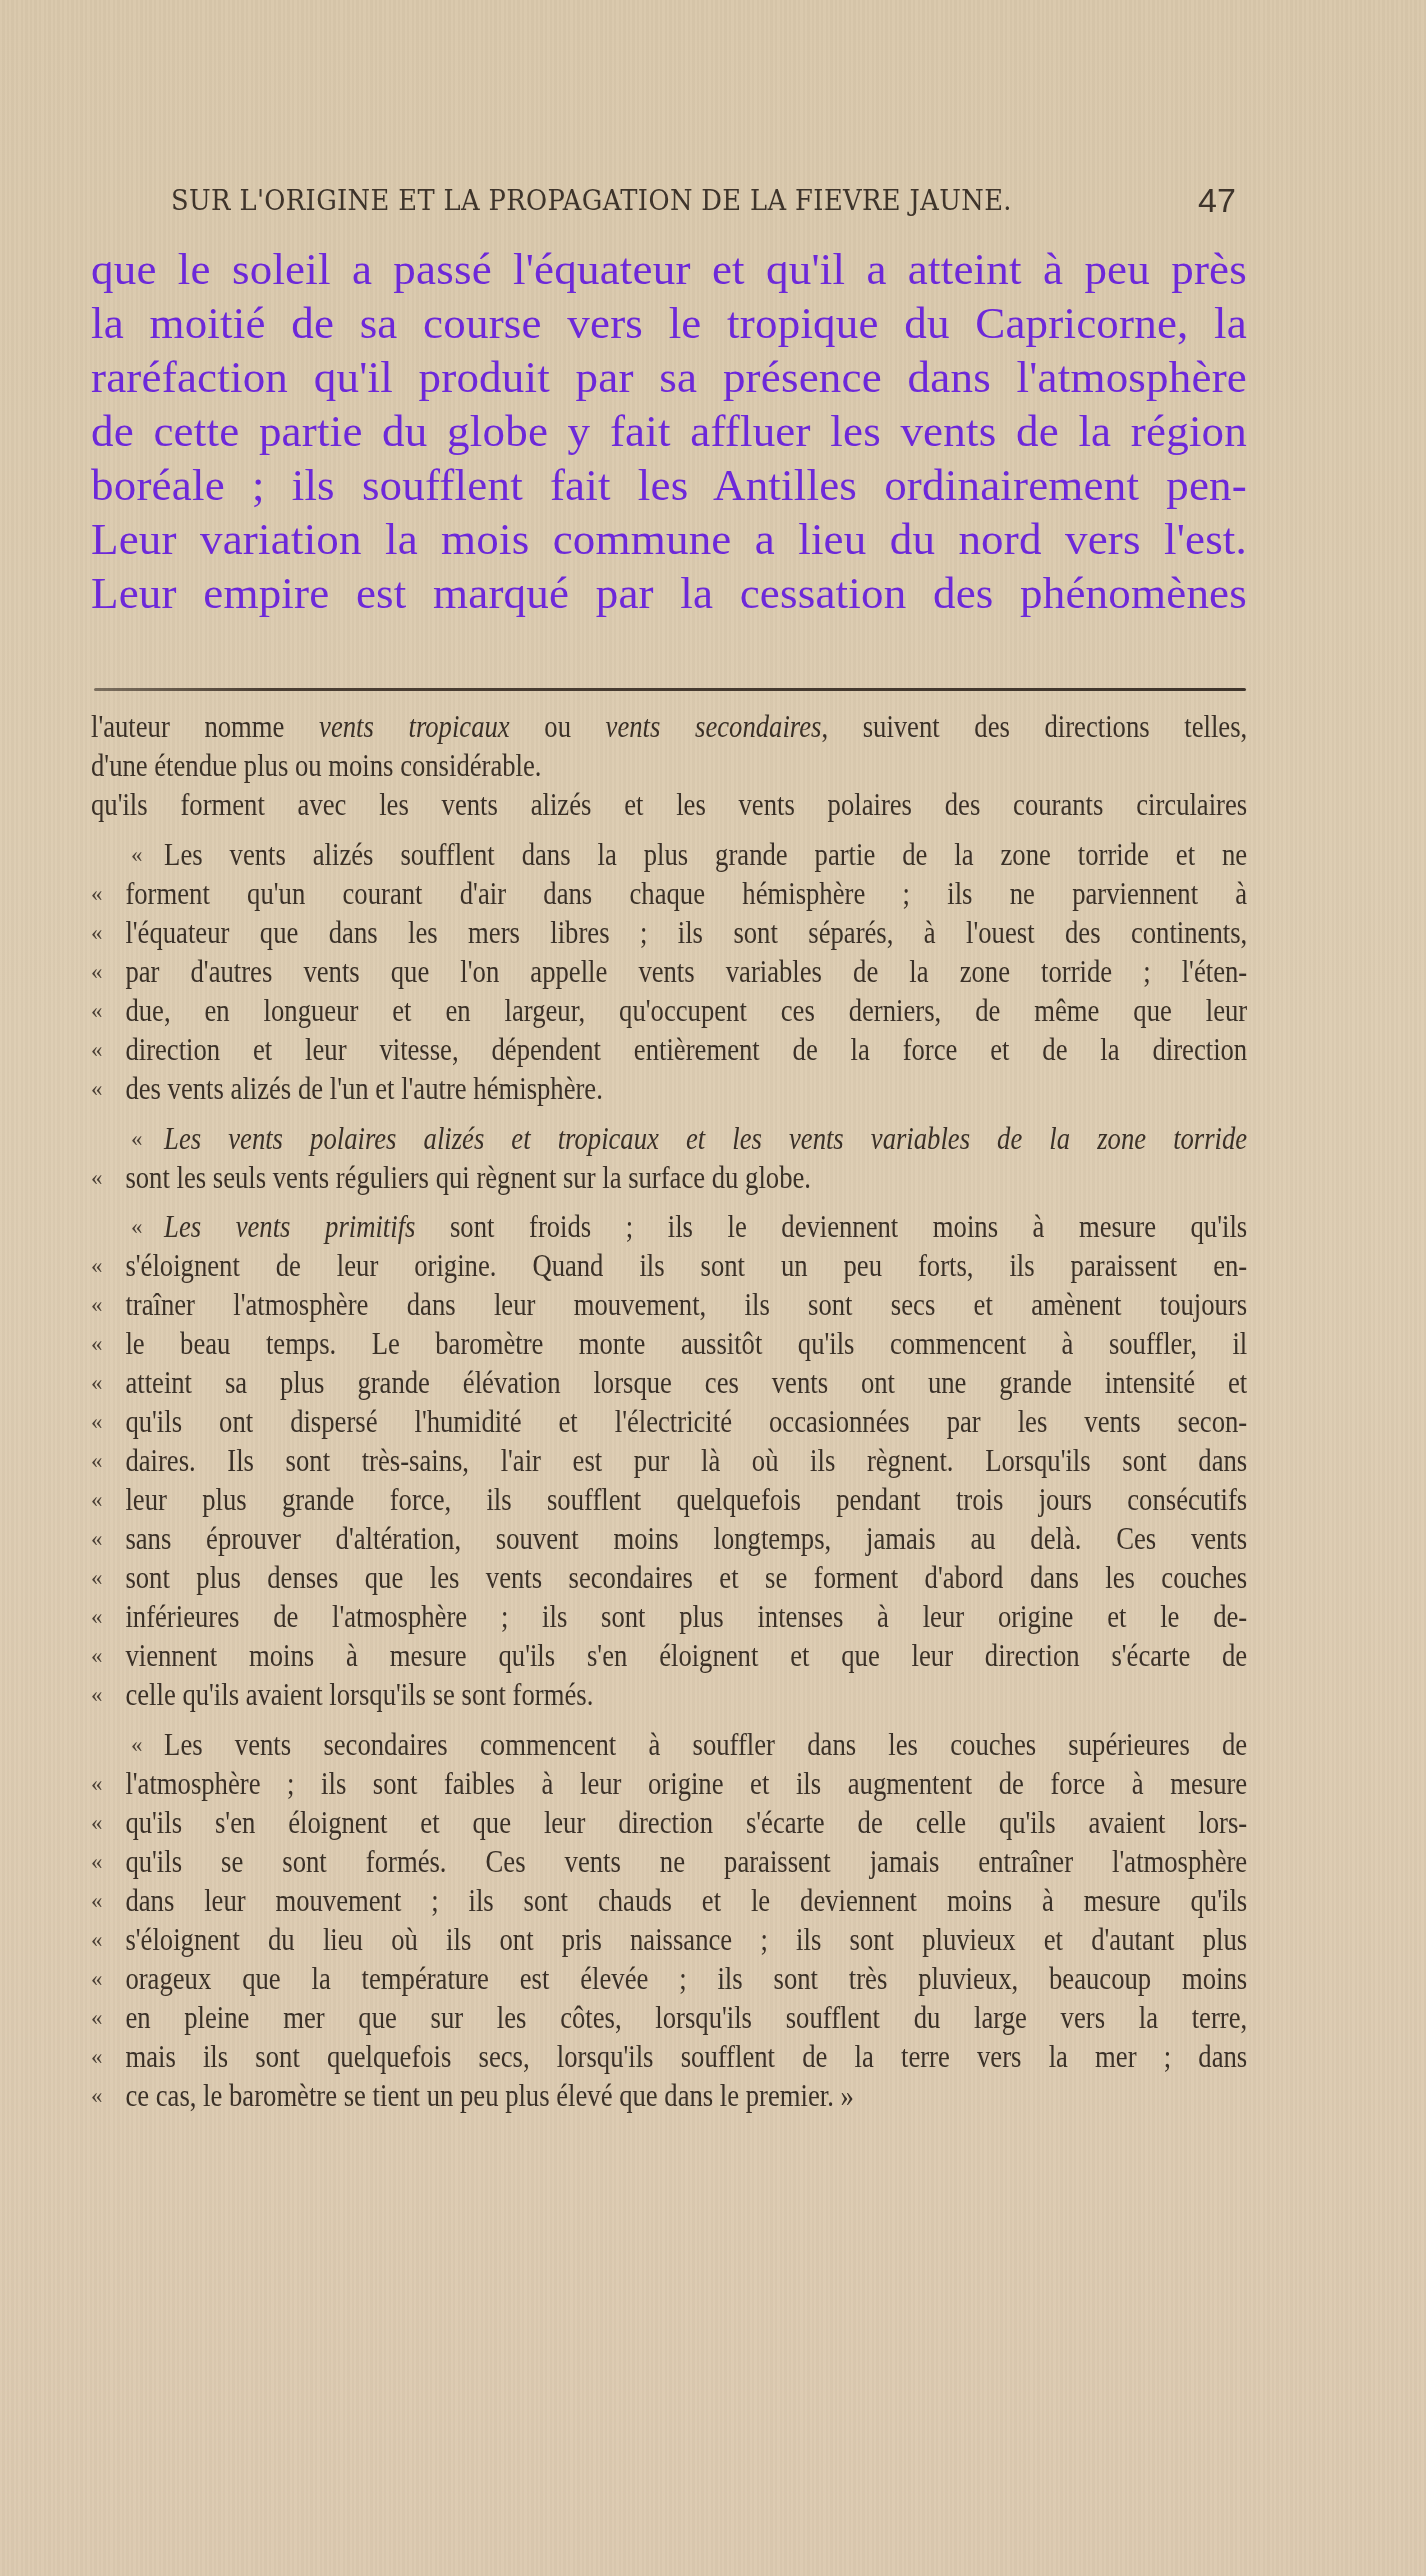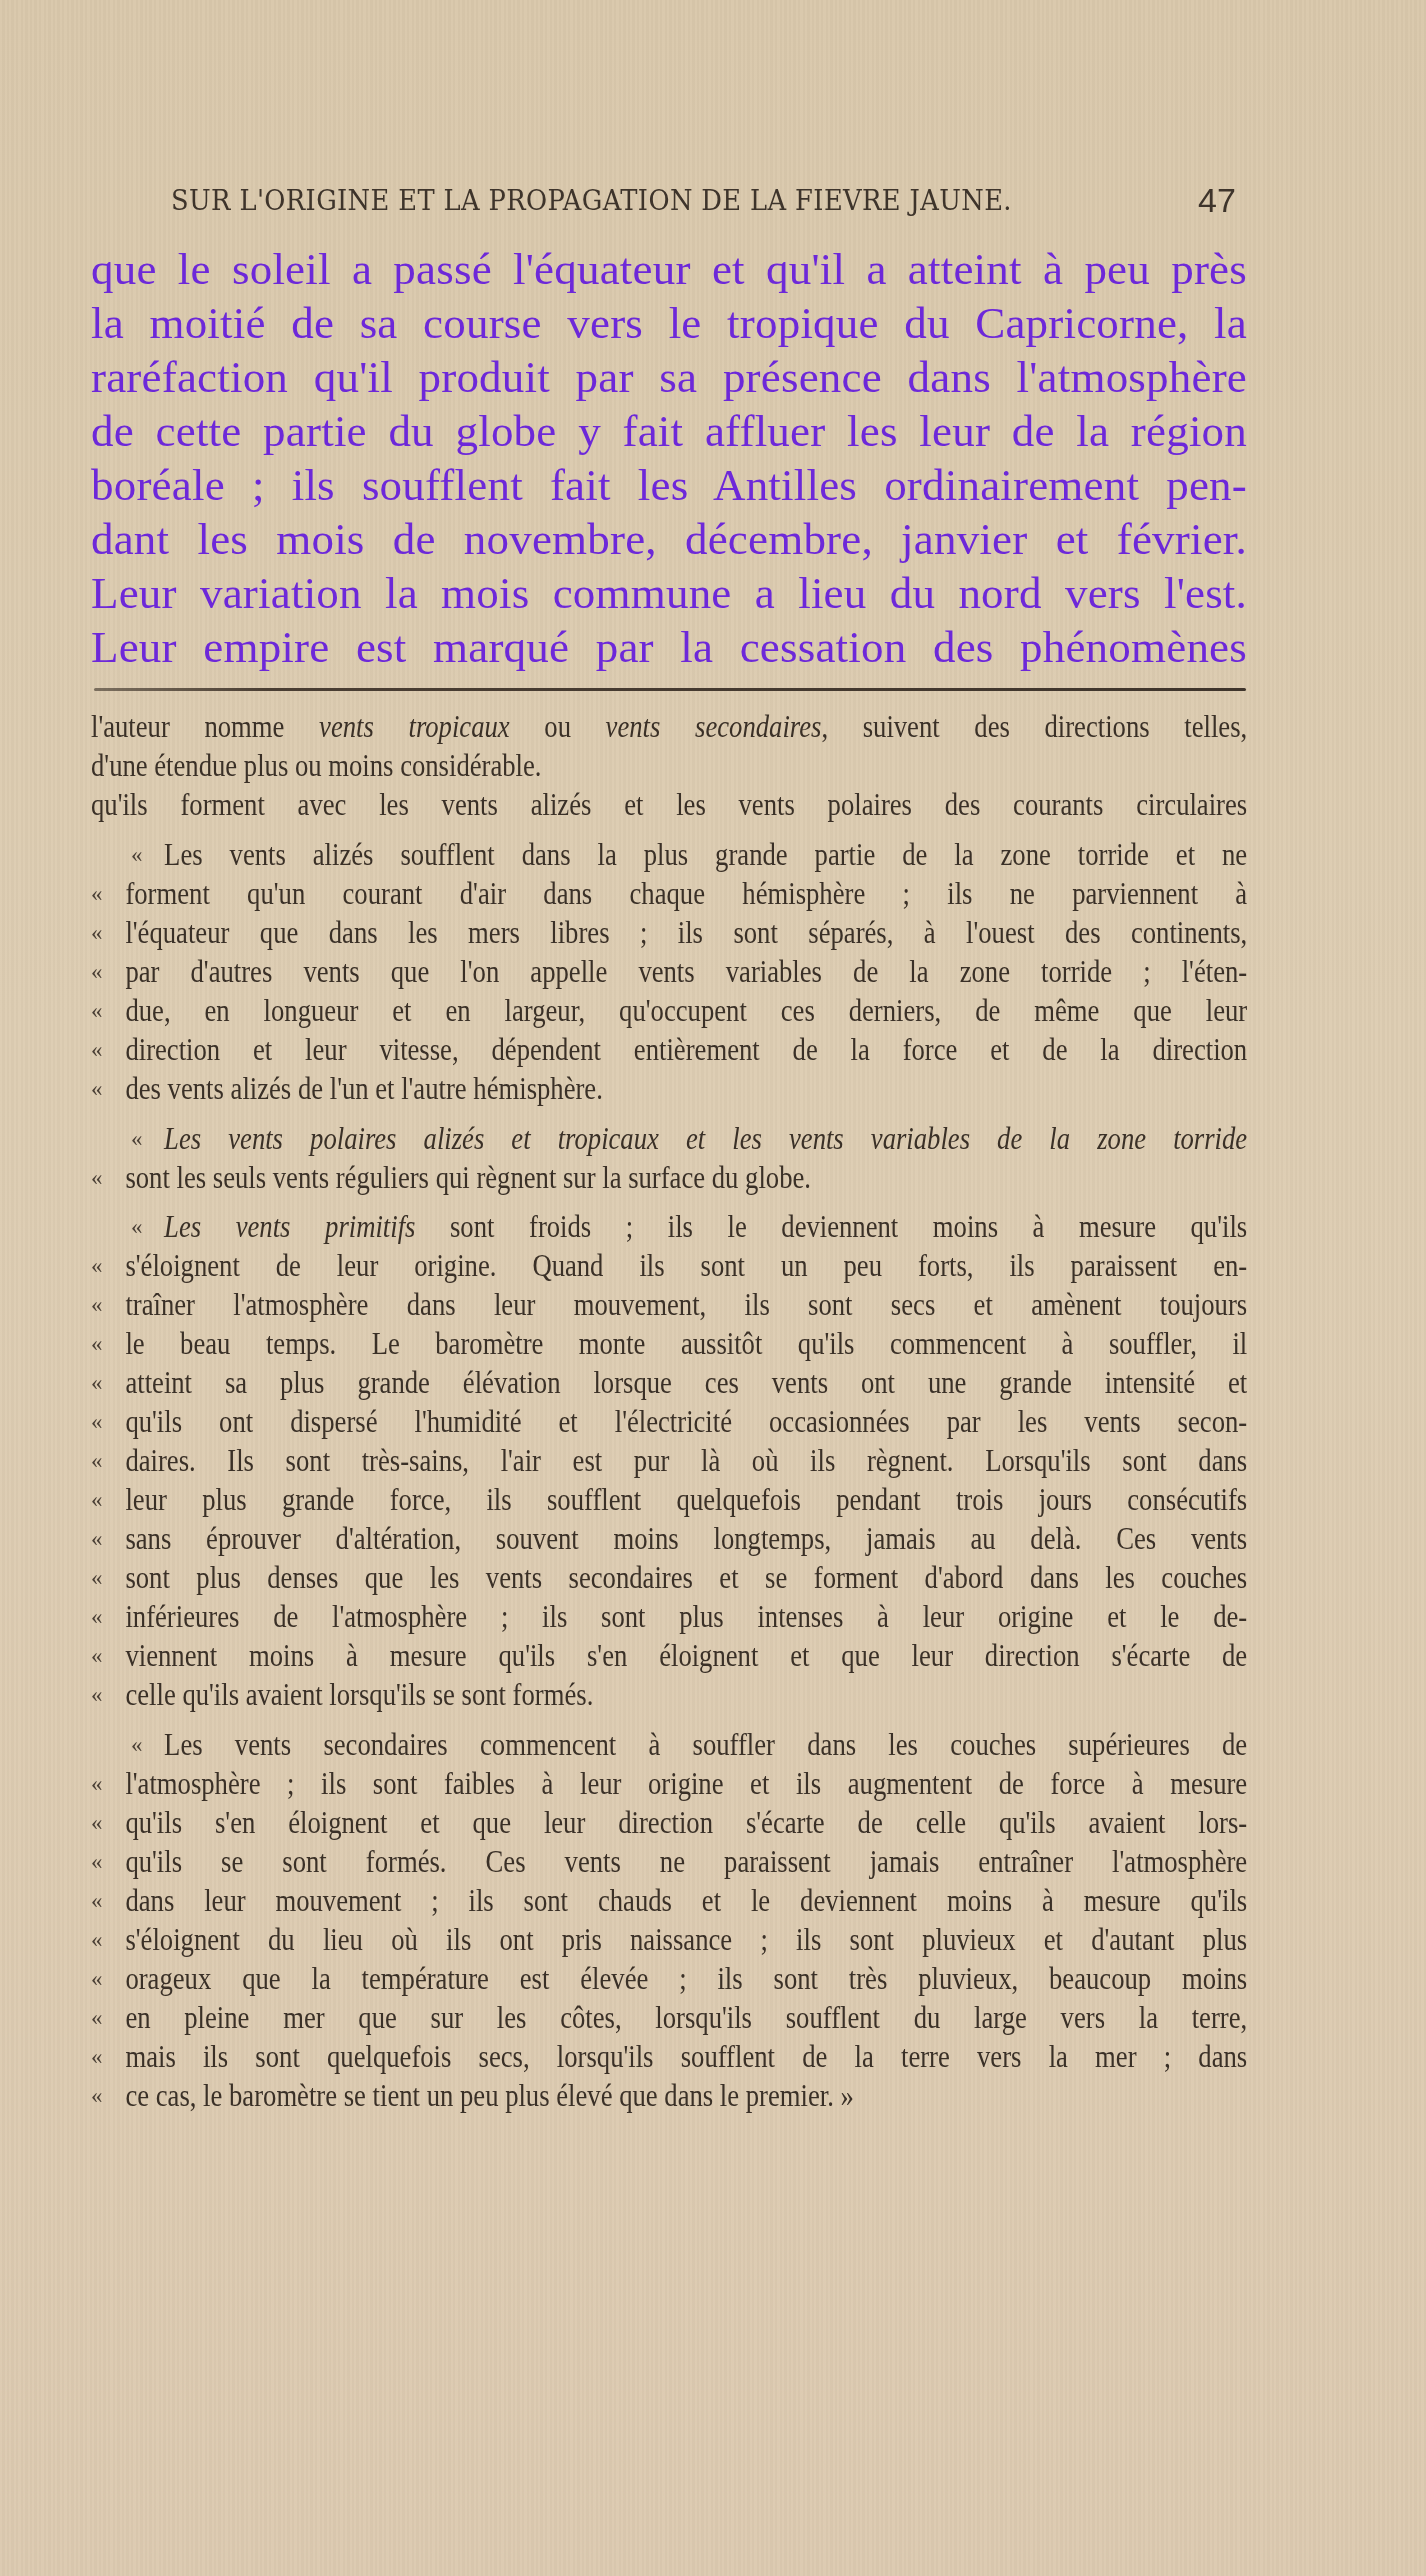--- a/index.html
+++ b/index.html
@@ -138,23 +138,22 @@
 
 <div class="page">
 
   <div class="running-head">SUR L'ORIGINE ET LA PROPAGATION DE LA FIEVRE JAUNE.</div>
   <div class="page-number">47</div>
 
   <div class="main-text">
     <div class="main-line">que le soleil a passé l'équateur et qu'il a atteint à peu près</div>
     <div class="main-line">la moitié de sa course vers le tropique du Capricorne, la</div>
     <div class="main-line">raréfaction qu'il produit par sa présence dans l'atmosphère</div>
-    <div class="main-line">de cette partie du globe y fait affluer les leur de la région</div>
+    <div class="main-line">de cette partie du globe y fait affluer les vents de la région</div>
     <div class="main-line">boréale ; ils soufflent fait les Antilles ordinairement pen-</div>
-    <div class="main-line">dant les mois de novembre, décembre, janvier et février.</div>
     <div class="main-line">Leur variation la mois commune a lieu du nord vers l'est.</div>
     <div class="main-line last">Leur empire est marqué par la cessation des phénomènes</div>
   </div>
 
   <div class="rule"></div>
 
   <div class="footnotes" id="footnotes">
       <div class="fn-line cont">
         <span class="fn-body"><span>l'auteur nomme </span><em>vents tropicaux</em><span> ou </span><em>vents secondaires</em><span>, suivent des directions telles,</span></span>
       </div>

